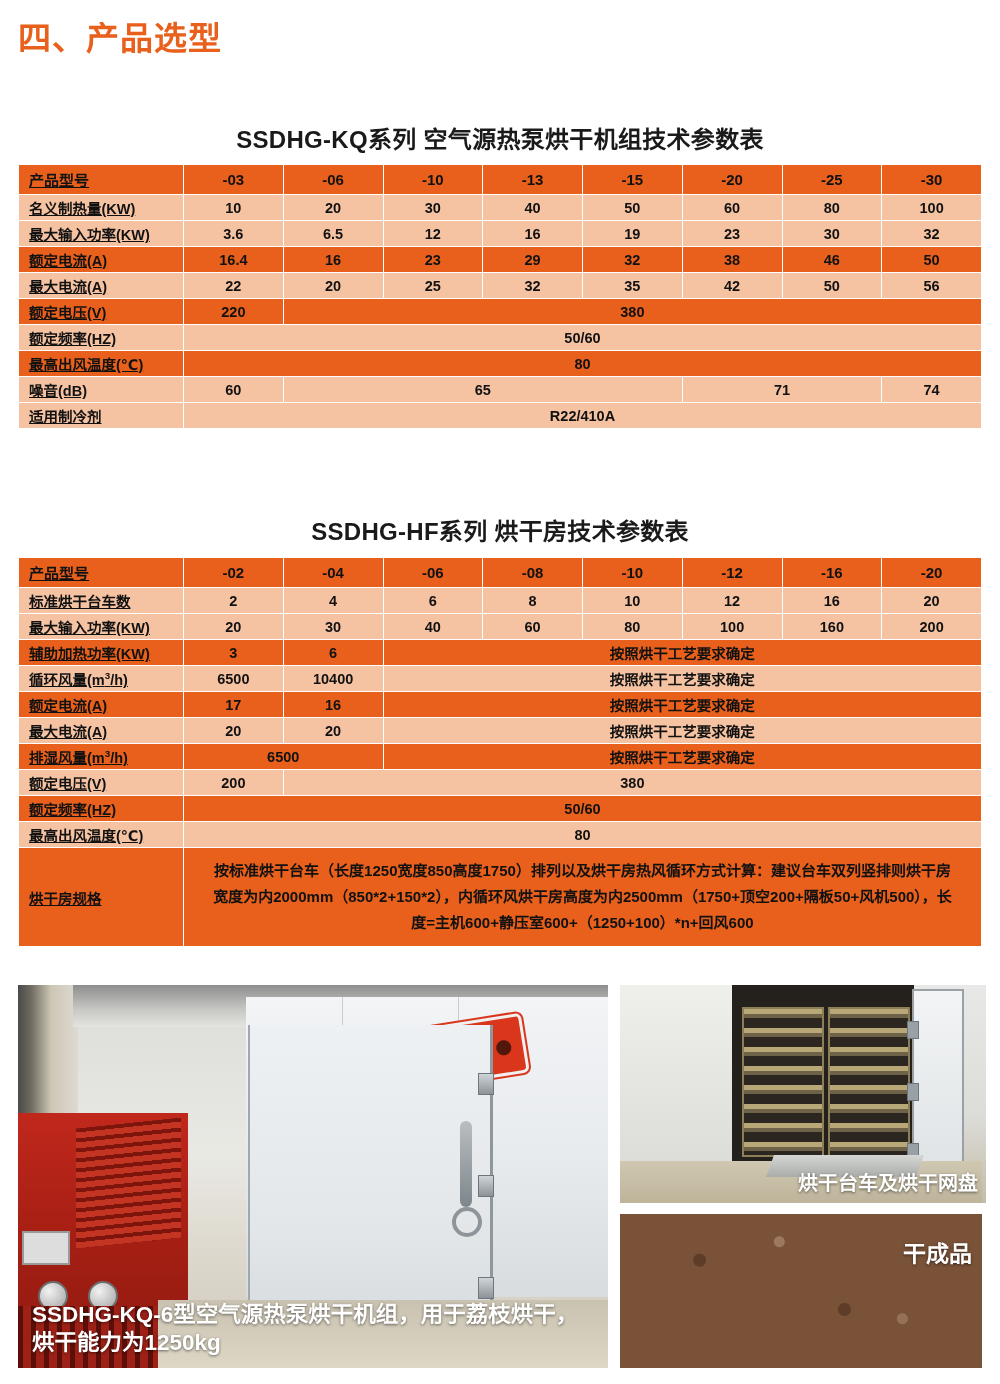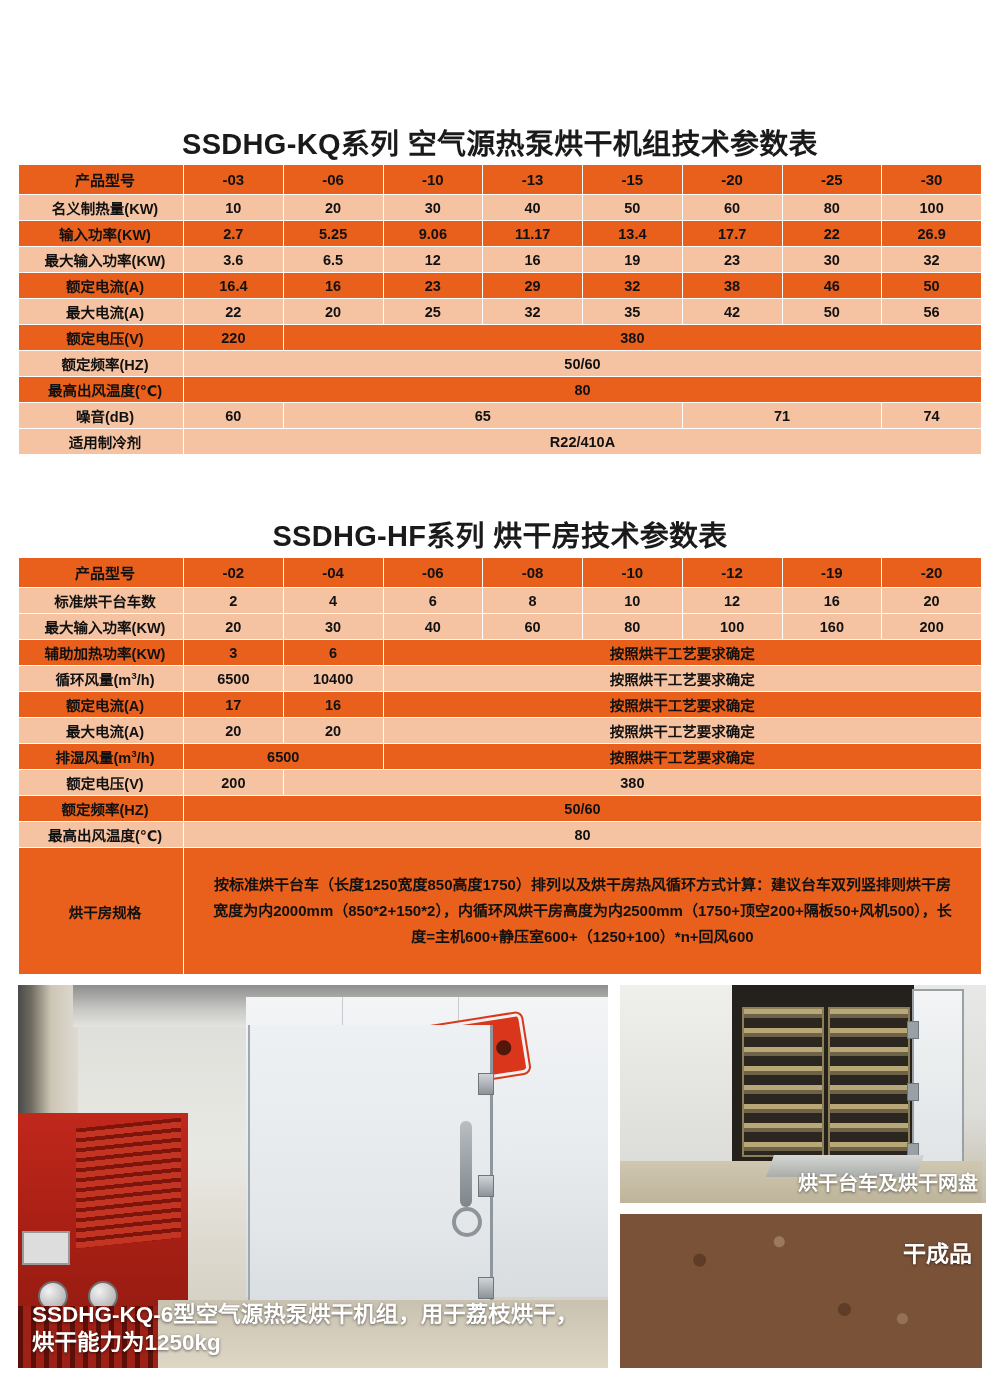--- a/index.html
+++ b/index.html
@@ -27,21 +27,21 @@
     color: #E8601C;
     letter-spacing: 1px;
     line-height: 42px;
   }
 
   
   .table-title {
     position: absolute;
     left: 0; width: 1000px;
     text-align: center;
-    font-size: 29px;
+    font-size: 24px;
     font-weight: bold;
     color: #1a1a1a;
     letter-spacing: 0.3px;
   }
   #title-kq { top: 120px; }
   #title-hf { top: 512px; }
 
   
   table.spec {
     position: absolute;
@@ -60,32 +60,33 @@
   table.spec td {
     border: 1px solid #ffffff;
     text-align: center;
     vertical-align: middle;
     height: 26px;
     padding: 2px 2px;
     font-weight: bold;
     white-space: nowrap;
   }
   table.spec td.label {
-    text-align: center;
+    text-align: left;
     padding-left: 10px;
+    text-decoration: underline;
   }
   table.spec tr.dark td { background: #E8601C; color: #111; }
   table.spec tr.light td { background: #F6C3A2; color: #111; }
   table.spec tr.head td { background: #E8601C; color: #111; height: 30px; font-size: 15px; }
 
   table.spec td.note {
     white-space: normal;
     text-align: center;
     line-height: 26px;
-    padding: 24px 26px;
+    padding: 10px 26px;
     font-size: 15px;
   }
   table.spec tr.tall td { height: 82px; }
 
   
   sup { font-size: 0.68em; vertical-align: super; line-height: 0; }
 
   
   .photos { position: absolute; left: 18px; top: 985px; width: 964px; height: 383px; }
 
@@ -287,20 +288,21 @@
   #photo-dried .cap {
     right: 10px; top: 26px;
     font-size: 23px;
   }
 </style>
 </head>
 <body>
 
 <div class="page">
 
+  <div class="section-title">四、产品选型</div>
 
   <div class="table-title" id="title-kq">SSDHG-KQ系列 空气源热泵烘干机组技术参数表</div>
 
   <table class="spec" id="table-kq">
     <colgroup>
       <col class="labelcol">
         <col>
         <col>
         <col>
         <col>
@@ -325,31 +327,20 @@
           <td class="label">名义制热量(KW)</td>
           <td>10</td>
           <td>20</td>
           <td>30</td>
           <td>40</td>
           <td>50</td>
           <td>60</td>
           <td>80</td>
           <td>100</td>
         </tr>
-        <tr class="dark">
-          <td class="label">输入功率(KW)</td>
-          <td>2.7</td>
-          <td>5.25</td>
-          <td>9.06</td>
-          <td>11.17</td>
-          <td>13.4</td>
-          <td>17.7</td>
-          <td>22</td>
-          <td>26.9</td>
-        </tr>
         <tr class="light">
           <td class="label">最大输入功率(KW)</td>
           <td>3.6</td>
           <td>6.5</td>
           <td>12</td>
           <td>16</td>
           <td>19</td>
           <td>23</td>
           <td>30</td>
           <td>32</td>
@@ -419,21 +410,21 @@
     </colgroup>
     <tbody>
         <tr class="head">
           <td class="label">产品型号</td>
           <td>-02</td>
           <td>-04</td>
           <td>-06</td>
           <td>-08</td>
           <td>-10</td>
           <td>-12</td>
-          <td>-19</td>
+          <td>-16</td>
           <td>-20</td>
         </tr>
         <tr class="light">
           <td class="label">标准烘干台车数</td>
           <td>2</td>
           <td>4</td>
           <td>6</td>
           <td>8</td>
           <td>10</td>
           <td>12</td>

